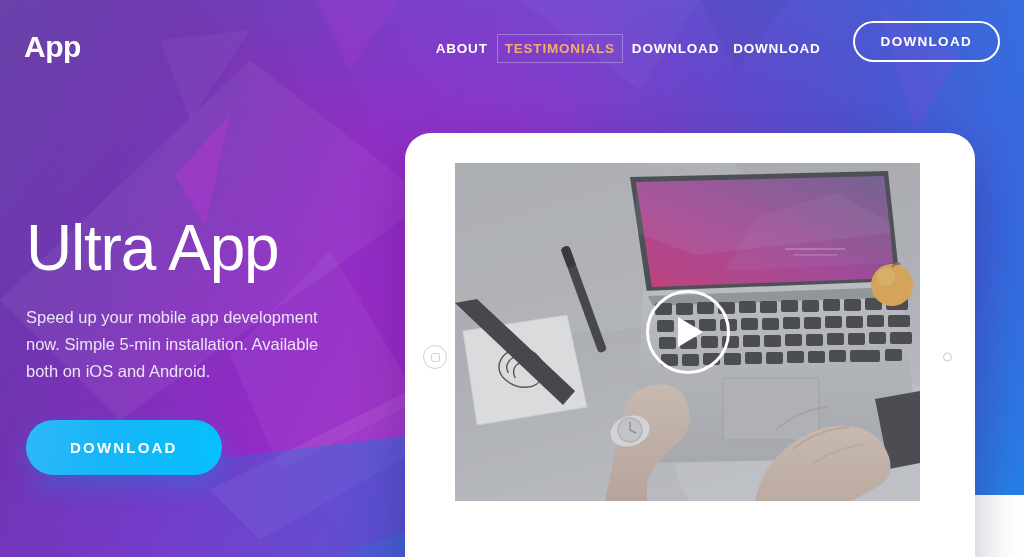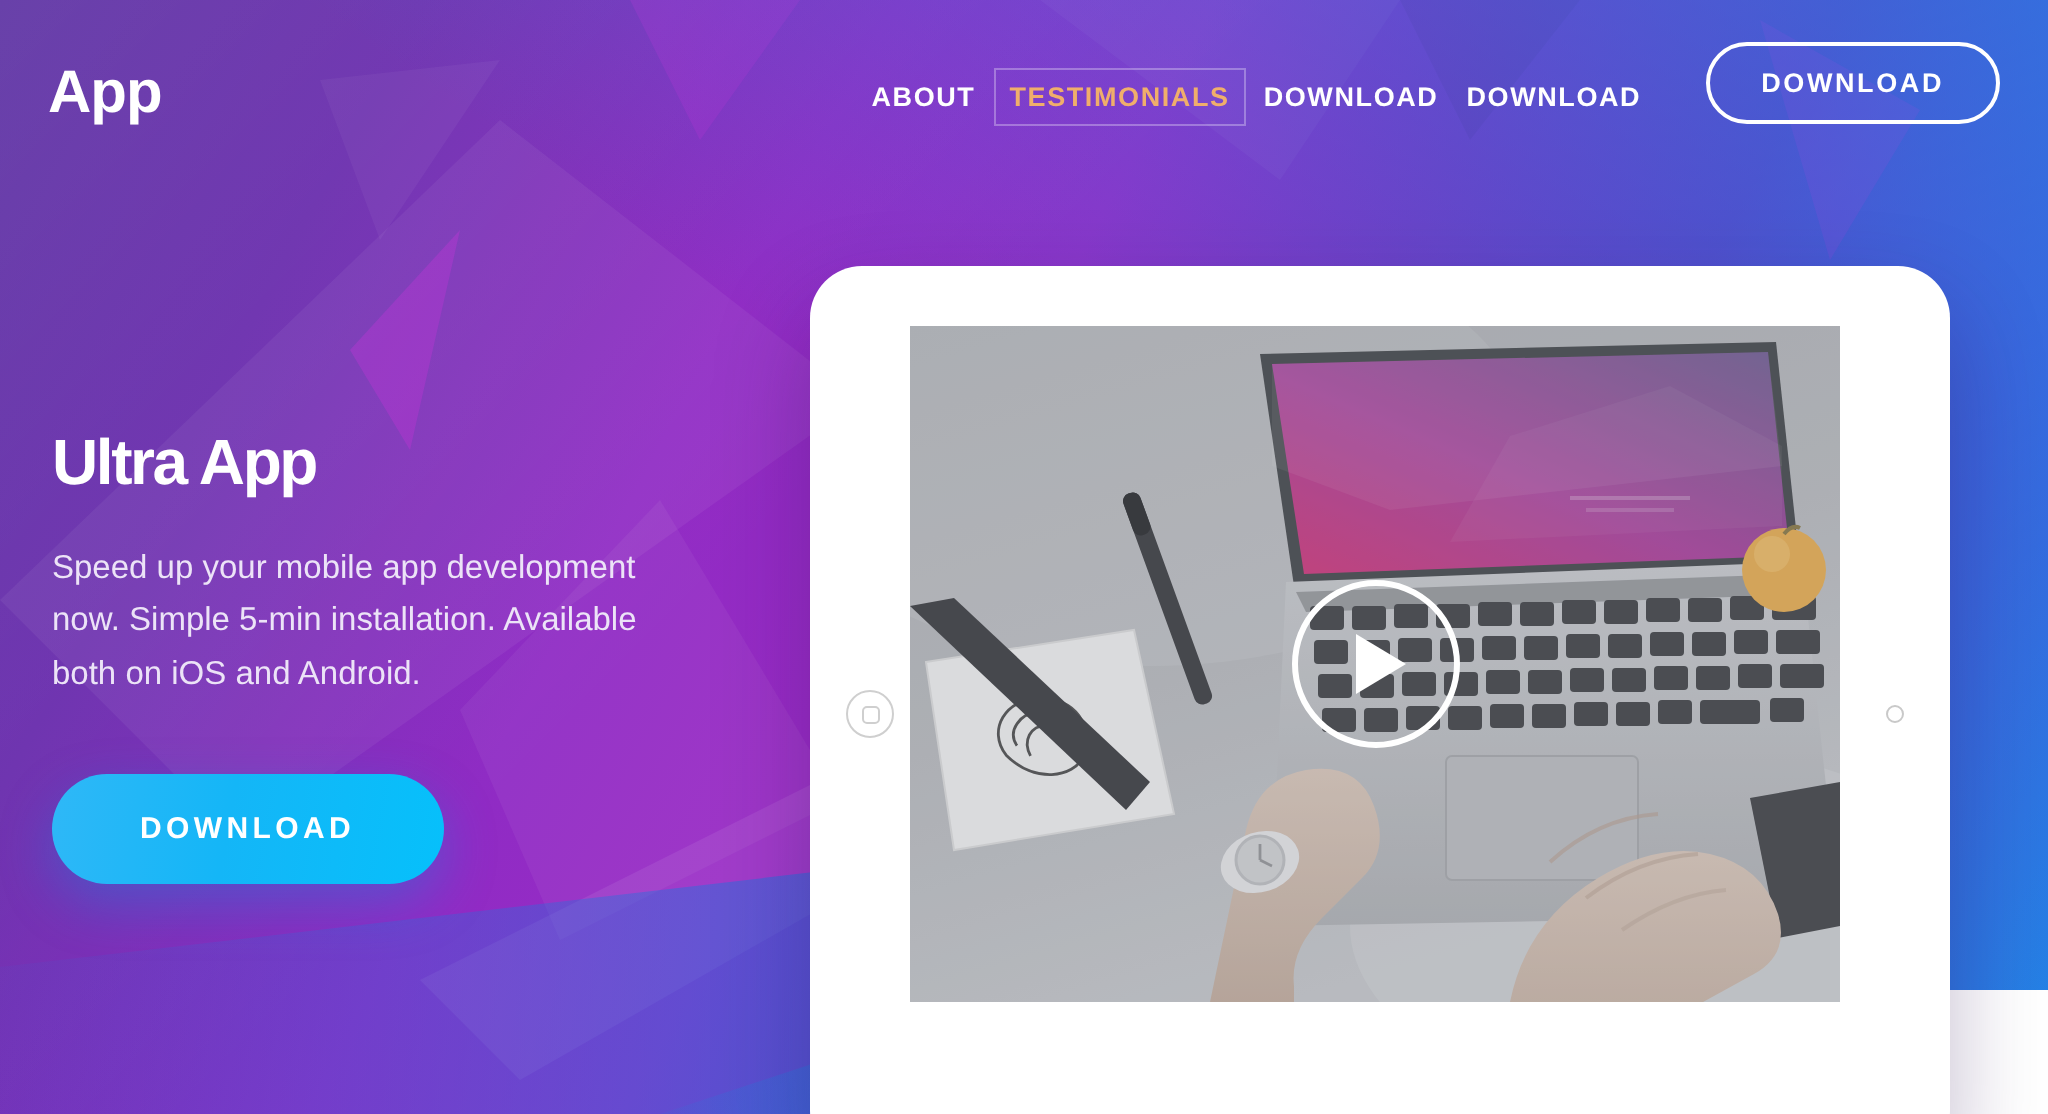--- a/index.html
+++ b/index.html
@@ -122,22 +122,22 @@
 
   
   .copy {
     position: absolute;
     left: 26px; top: 215px;
     width: 360px;
     z-index: 15;
   }
   .headline {
     color: #ffffff;
-    font-size: 32px;
-    font-weight: bold;
+    font-size: 64px;
+    font-weight: normal;
     letter-spacing: -1.2px;
     line-height: 1.05;
     margin-bottom: 22px;
   }
   .subcopy {
     color: #ece3f7;
     font-size: 16.5px;
     line-height: 1.62;
     max-width: 320px;
     font-weight: normal;

